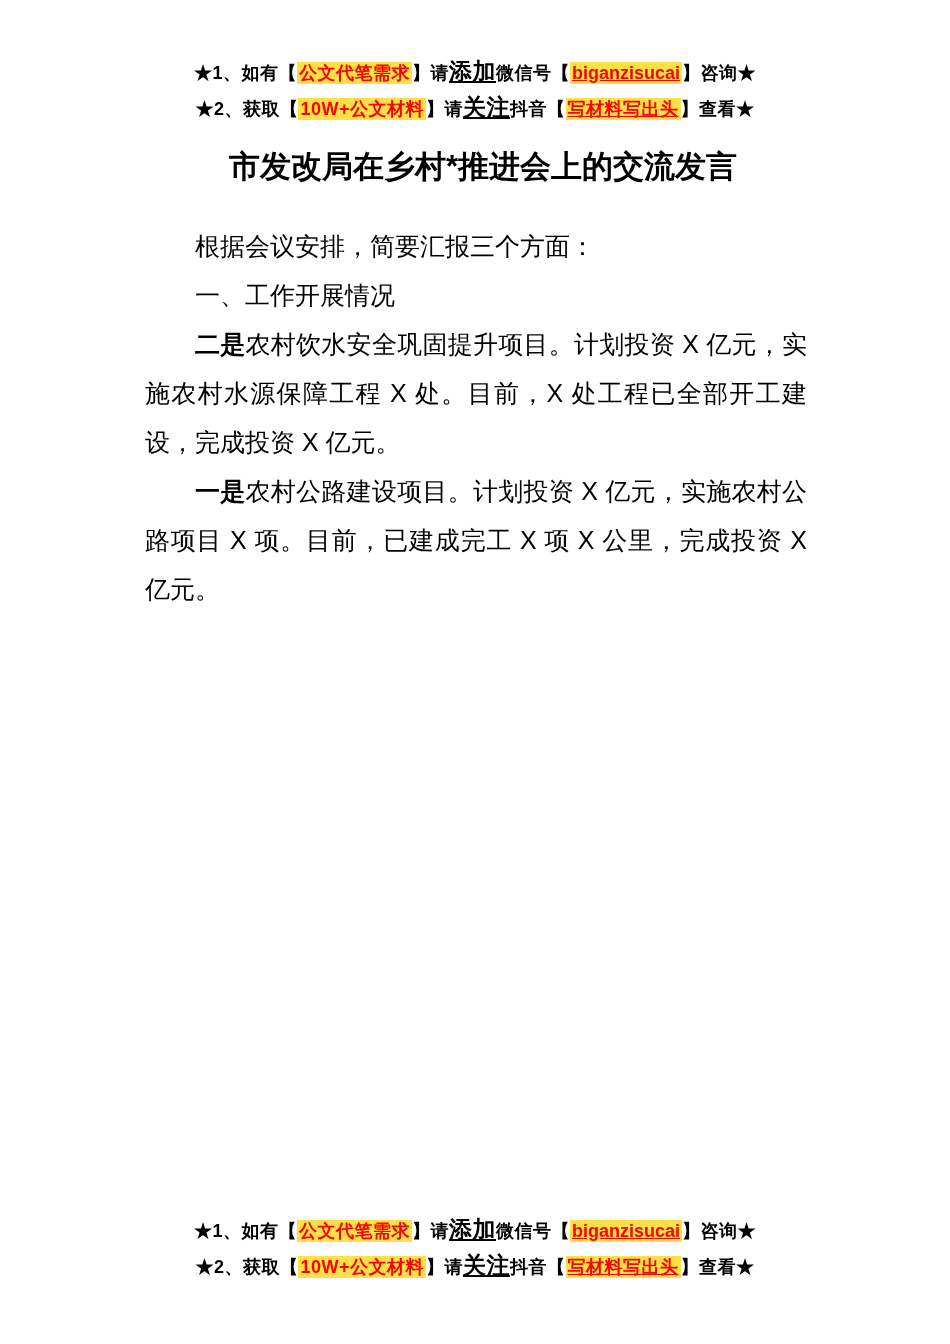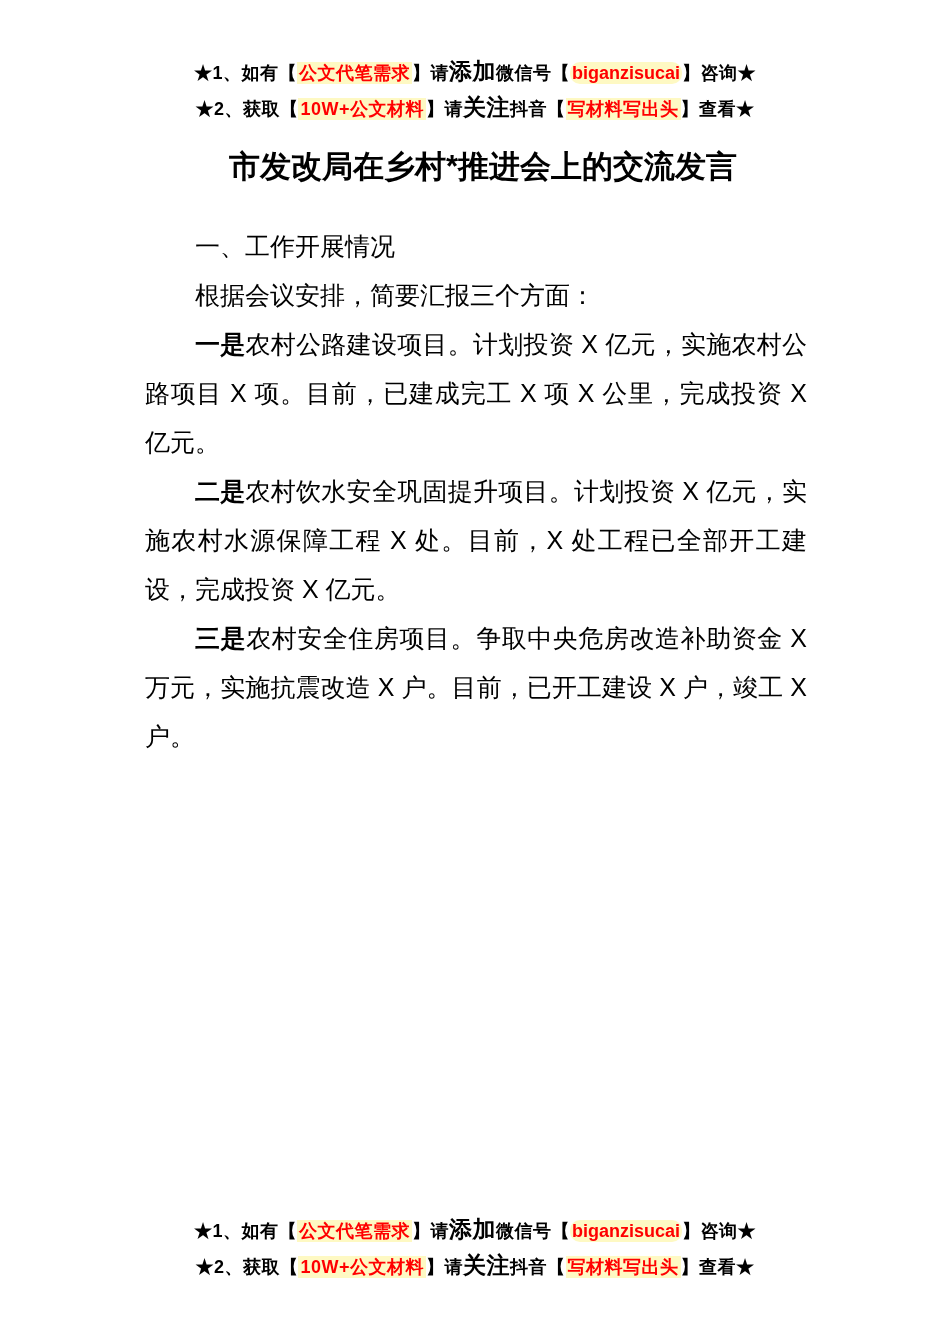--- a/index.html
+++ b/index.html
@@ -22,26 +22,26 @@
     font-weight: bold;
     font-size: 18px;
     line-height: 34px;
     letter-spacing: 0.5px;
     white-space: nowrap;
   }
   .promo-header { top: 54px; }
   .promo-footer { top: 1212px; }
   .promo .hl {
     color: #ff0000;
-    background: #fef9c3;
+    background: #fde047;
     padding: 1px 2px;
   }
-  .promo .u  { }
+  .promo .u  { text-decoration: underline; }
   .promo .grow { font-size: 23px; }
-  .promo .latin { letter-spacing: 0; border-radius: 10px; }
+  .promo .latin { letter-spacing: 0; }
   
   .doc-title {
     position: absolute;
     top: 146px;
     left: 16px;
     right: 0;
     margin: 0;
     text-align: center;
     font-size: 31px;
     font-weight: bold;
@@ -74,25 +74,24 @@
       <span>★1、如有【</span><span class="hl">公文代笔需求</span><span>】请</span><span class="u grow">添加</span><span>微信号【</span><span class="hl u latin">biganzisucai</span><span>】咨询★</span>
     </div>
     <div class="promo-line">
       <span>★2、获取【</span><span class="hl">10W+公文材料</span><span>】请</span><span class="u grow">关注</span><span>抖音【</span><span class="hl u">写材料写出头</span><span>】查看★</span>
     </div>
   </div>
 
   <h1 class="doc-title">市发改局在乡村*推进会上的交流发言</h1>
 
   <div class="doc-body">
+    <p><span class="lead"></span><span>根据会议安排，简要汇报三个方面：</span></p>
     <p><span class="lead"></span><span>一、工作开展情况</span></p>
-    <p><span class="lead"></span><span>根据会议安排，简要汇报三个方面：</span></p>
+    <p><span class="lead">二是</span><span>农村饮水安全巩固提升项目。计划投资 X 亿元，实施农村水源保障工程 X 处。目前，X 处工程已全部开工建设，完成投资 X 亿元。</span></p>
     <p><span class="lead">一是</span><span>农村公路建设项目。计划投资 X 亿元，实施农村公路项目 X 项。目前，已建成完工 X 项 X 公里，完成投资 X 亿元。</span></p>
-    <p><span class="lead">二是</span><span>农村饮水安全巩固提升项目。计划投资 X 亿元，实施农村水源保障工程 X 处。目前，X 处工程已全部开工建设，完成投资 X 亿元。</span></p>
-    <p><span class="lead">三是</span><span>农村安全住房项目。争取中央危房改造补助资金 X 万元，实施抗震改造 X 户。目前，已开工建设 X 户，竣工 X 户。</span></p>
   </div>
 
   <div class="promo promo-footer">
     <div class="promo-line">
       <span>★1、如有【</span><span class="hl">公文代笔需求</span><span>】请</span><span class="u grow">添加</span><span>微信号【</span><span class="hl u latin">biganzisucai</span><span>】咨询★</span>
     </div>
     <div class="promo-line">
       <span>★2、获取【</span><span class="hl">10W+公文材料</span><span>】请</span><span class="u grow">关注</span><span>抖音【</span><span class="hl u">写材料写出头</span><span>】查看★</span>
     </div>
   </div>

